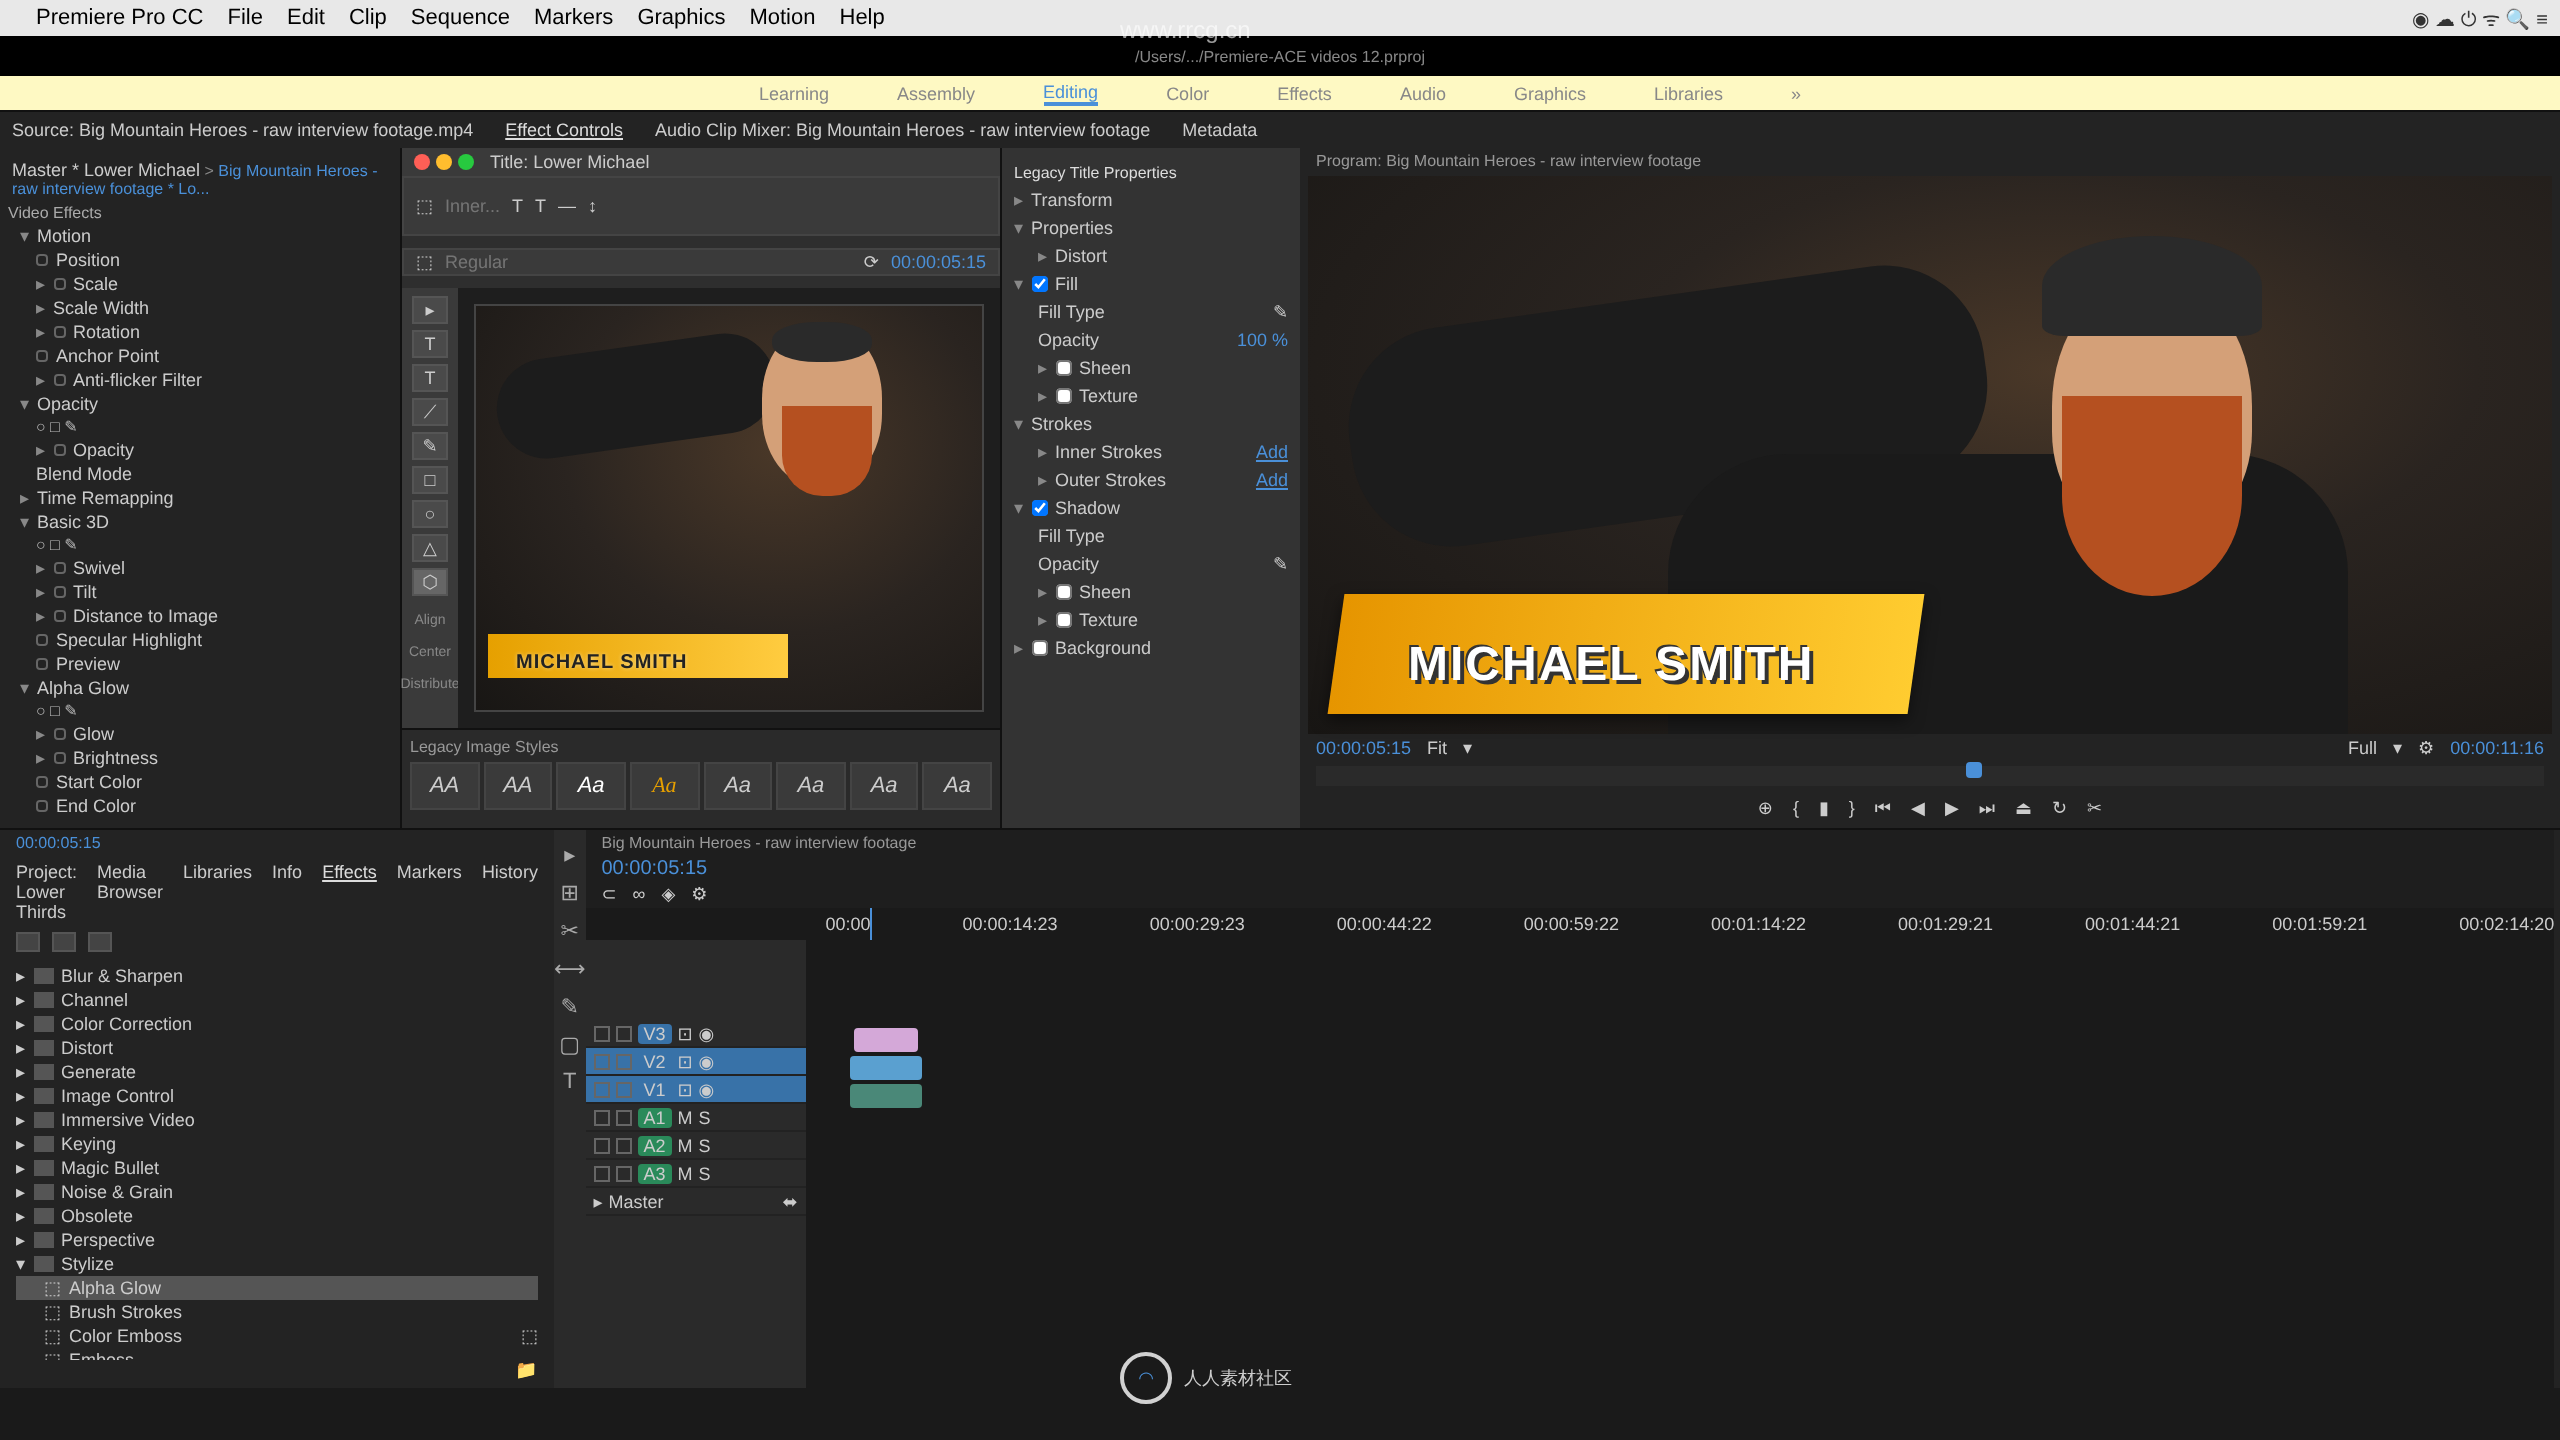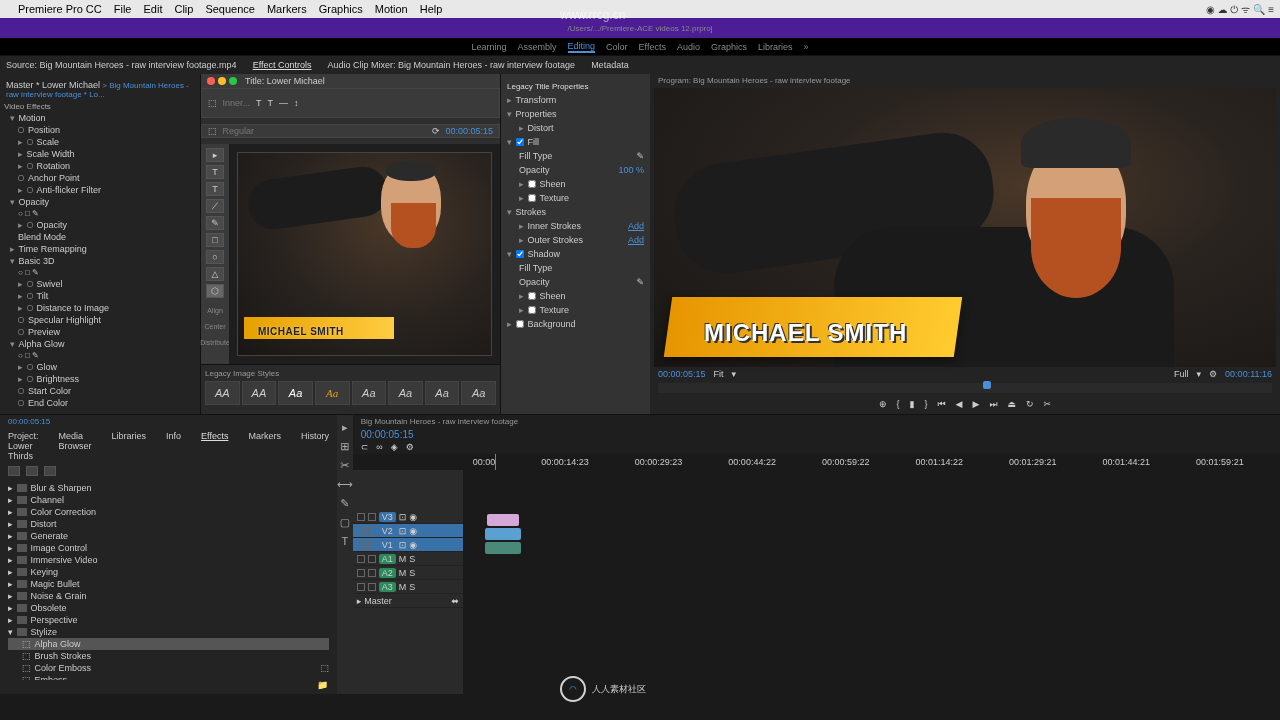--- a/index.html
+++ b/index.html
@@ -2,22 +2,22 @@
 <html><head>
 <meta charset="utf-8">
 <style>
 *{margin:0;padding:0;box-sizing:border-box;font-family:'Helvetica Neue',Arial,sans-serif;color:#ccc;font-size:9px;user-select:none}
 body{background:#1a1a1a;width:1280px;height:720px;overflow:hidden}
 .menubar{height:18px;background:#e8e8e8;display:flex;align-items:center;padding:0 6px;gap:12px}
 .menubar span{color:#000;font-size:11px}
 .menubar .app{font-weight:400}
 .menubar .spacer{flex:1}
 .menubar .status{display:flex;gap:8px;font-size:10px;color:#333}
-.apptitle{height:20px;background:#4c1d95;display:flex;align-items:center;justify-content:center;color:#888;font-size:8px}
-.workspace-tabs{height:18px;background:#000000;display:flex;align-items:center;justify-content:center;gap:11px;border-bottom:1px solid #111}
+.apptitle{height:20px;background:#000000;display:flex;align-items:center;justify-content:center;color:#888;font-size:8px}
+.workspace-tabs{height:18px;background:#fef9c3;display:flex;align-items:center;justify-content:center;gap:34px;border-bottom:1px solid #111}
 .workspace-tabs span{color:#888;font-size:9px;cursor:pointer}
 .workspace-tabs .active{color:#4a90d9;border-bottom:2px solid #4a90d9}
 .source-tabs{height:18px;background:#232323;display:flex;align-items:center;padding:0 6px;gap:16px;font-size:8px;color:#888}
 .source-tabs .active{color:#ddd;text-decoration:underline}
 .upper{display:flex;height:340px}
 .effect-controls{width:200px;background:#232323;overflow-y:auto;padding:4px}
 .ec-header{font-size:8px;color:#888;padding:2px}
 .ec-crumbs{color:#4a90d9;font-size:8px}
 .ec-section{font-size:8px;color:#aaa;padding:1px 0}
 .ec-item{font-size:8px;color:#bbb;padding:1px 0 1px 14px;display:flex;align-items:center;gap:4px}
@@ -62,21 +62,21 @@
 .prog-lt-txt{position:absolute;left:50px;bottom:20px;color:#fff;font-size:24px;font-weight:900;letter-spacing:1px;text-shadow:2px 2px 0 #333,-1px -1px 0 #333}
 .prog-tc{display:flex;align-items:center;padding:2px 8px;font-size:9px;gap:8px}
 .prog-tc .tc{color:#4a90d9}
 .prog-tc .spacer{flex:1}
 .prog-scrub{height:10px;background:#2a2a2a;margin:2px 8px;position:relative}
 .prog-scrub .ph{position:absolute;left:53%;top:-2px;width:8px;height:8px;background:#4a90d9;border-radius:2px}
 .prog-ctrls{display:flex;justify-content:center;gap:10px;padding:4px;font-size:10px}
 .prog-ctrls span{cursor:pointer;color:#ccc}
 .lower{display:flex;height:280px;border-top:1px solid #111}
 .project{width:380px;background:#232323;display:flex;flex-direction:column}
-.proj-tabs{display:flex;gap:20px;padding:3px 8px;font-size:8px;color:#888}
+.proj-tabs{display:flex;gap:10px;padding:3px 8px;font-size:8px;color:#888}
 .proj-tabs .active{color:#ddd;text-decoration:underline}
 .proj-view{display:flex;gap:6px;padding:2px 8px}
 .proj-view .v{width:12px;height:10px;background:#444;border:1px solid #555}
 .proj-list{flex:1;overflow-y:auto;padding:4px 8px}
 .proj-item{display:flex;align-items:center;gap:4px;padding:1px 0;font-size:8px;color:#bbb}
 .proj-item .fld{width:10px;height:8px;background:#555}
 .proj-item.sel{background:#555}
 .proj-foot{height:14px;display:flex;justify-content:flex-end;padding:0 8px;color:#888}
 .tl-tools{width:20px;background:#2a2a2a;display:flex;flex-direction:column;align-items:center;gap:6px;padding:6px 0}
 .tl-tools span{font-size:11px;color:#aaa;cursor:pointer}

